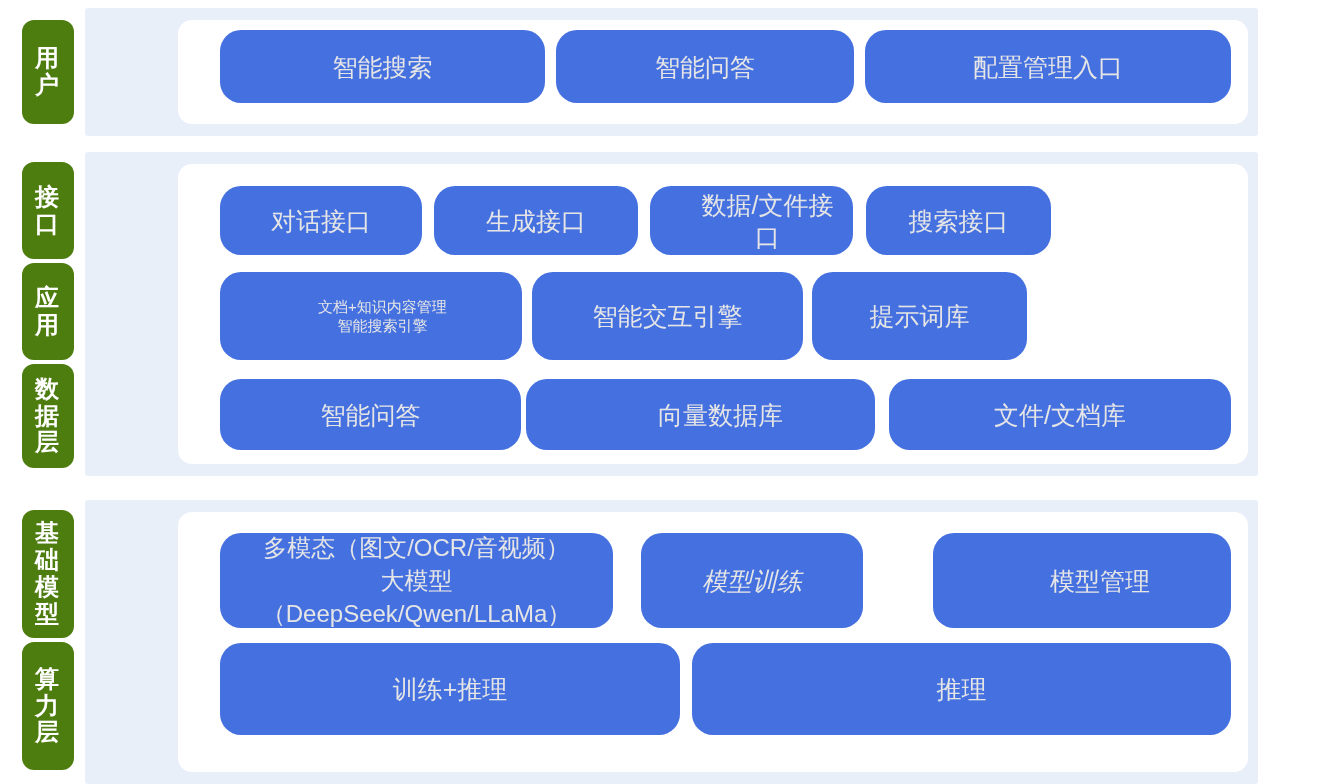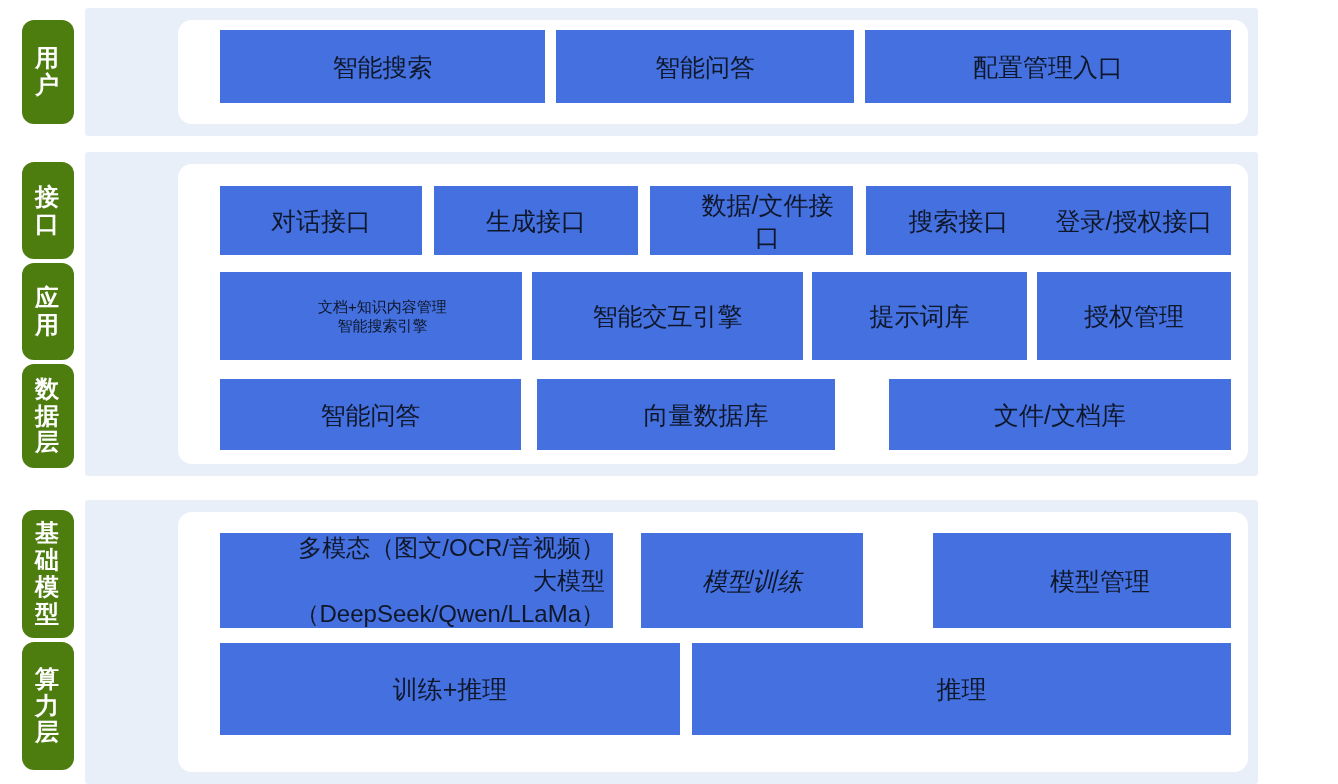--- a/index.html
+++ b/index.html
@@ -65,38 +65,38 @@
   }
   .tag span {
     display: block;
     width: 26px;
   }
 
   
   .card {
     position: absolute;
     background: #4470e0;
-    border-radius: 0;
-    color: #0f172a;
+    border-radius: 21px;
+    color: #e5e5e5;
     display: flex;
     align-items: center;
     justify-content: center;
     text-align: center;
     box-sizing: border-box;
     font-size: 25px;
     line-height: 1.28;
     padding: 4px 8px;
     white-space: pre-line;
   }
   .card.two-line { font-size: 15px; padding-left: 31px; }
   .card.model-card {
     font-size: 24px;
     line-height: 1.38;
     justify-content: flex-start;
-    text-align: right;
+    text-align: center;
   }
 </style>
 </head>
 <body>
 
 <div id="diagram">
 
   <div class="section" style="top:8px; height:128px;">
     <div class="section-panel"></div>
   </div>
@@ -120,30 +120,28 @@
     <span>应用</span>
   </div>
   <div class="tag" style="top:364px; height:104px;">
     <span>数据层</span>
   </div>
 
   <div class="card" style="left:220px; top:186px; width:202px; height:69px;">对话接口</div>
   <div class="card" style="left:434px; top:186px; width:204px; height:69px;">生成接口</div>
   <div class="card" style="left:650px; top:186px; width:203px; height:69px;padding-left:40px;">数据/文件接口</div>
   <div class="card" style="left:866px; top:186px; width:185px; height:69px;">搜索接口</div>
-  <div class="card" style="left:1037px; top:186px; width:194px; height:69px;">登录/授权接口</div>
 
   <div class="card two-line" style="left:220px; top:272px; width:302px; height:88px;">文档+知识内容管理
 智能搜索引擎</div>
   <div class="card" style="left:532px; top:272px; width:271px; height:88px;">智能交互引擎</div>
   <div class="card" style="left:812px; top:272px; width:215px; height:88px;">提示词库</div>
-  <div class="card" style="left:1037px; top:272px; width:194px; height:88px;">授权管理</div>
 
   <div class="card" style="left:220px; top:379px; width:301px; height:71px;">智能问答</div>
-  <div class="card" style="left:537px; top:379px; width:298px; height:71px;padding-left:48px;">向量数据库</div>
+  <div class="card" style="left:526px; top:379px; width:349px; height:71px;padding-left:48px;">向量数据库</div>
   <div class="card" style="left:889px; top:379px; width:342px; height:71px;">文件/文档库</div>
 
   <div class="section" style="top:500px; height:284px;">
     <div class="section-panel"></div>
   </div>
 
   <div class="tag" style="top:510px; height:128px;">
     <span>基础模型</span>
   </div>
   <div class="tag" style="top:642px; height:128px;">

